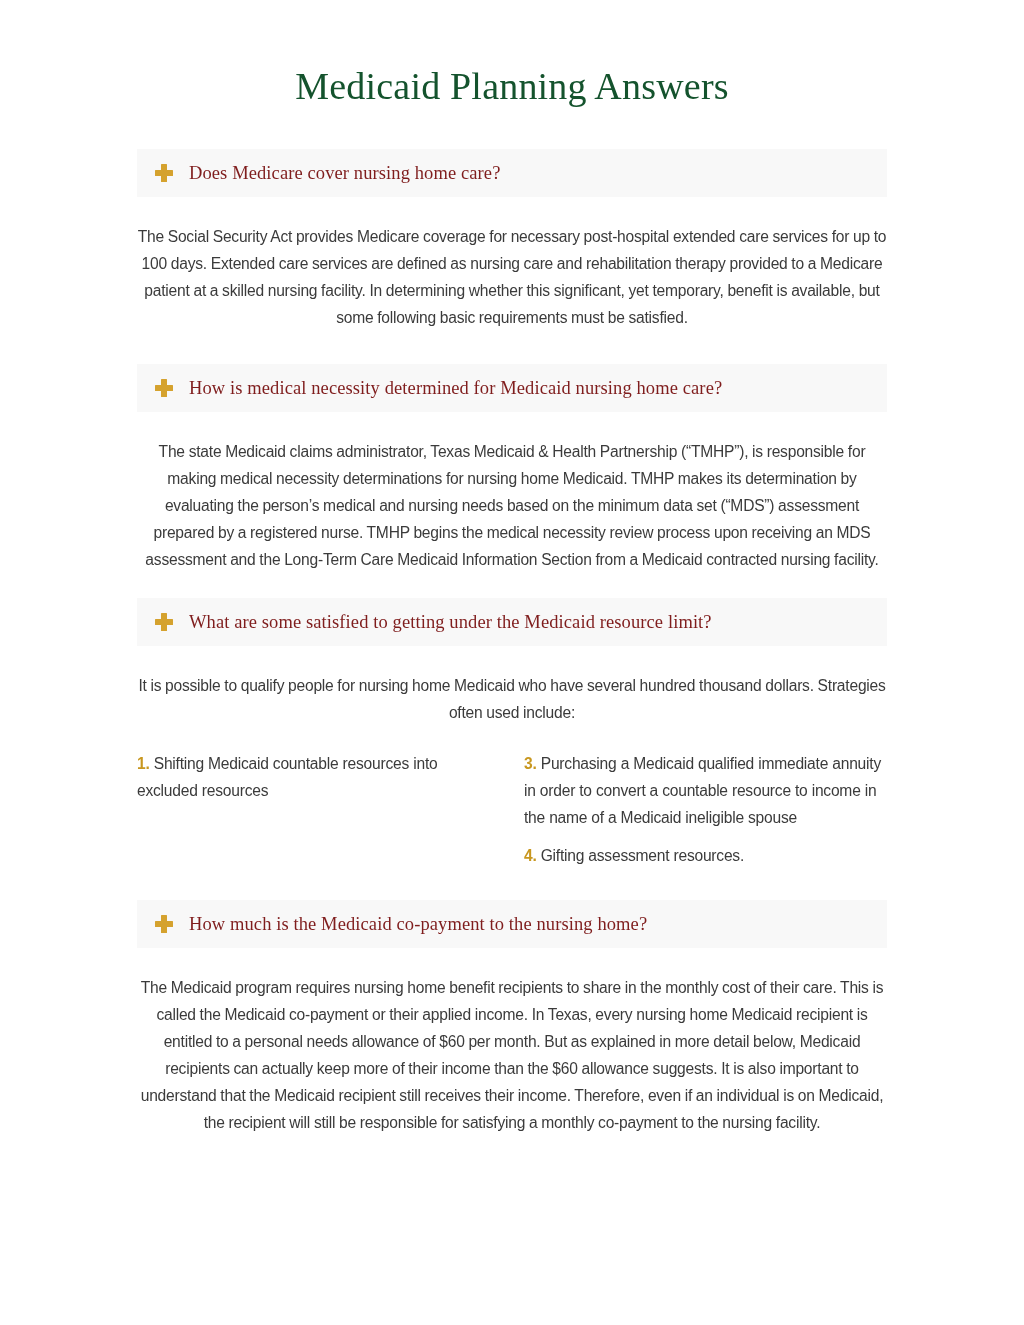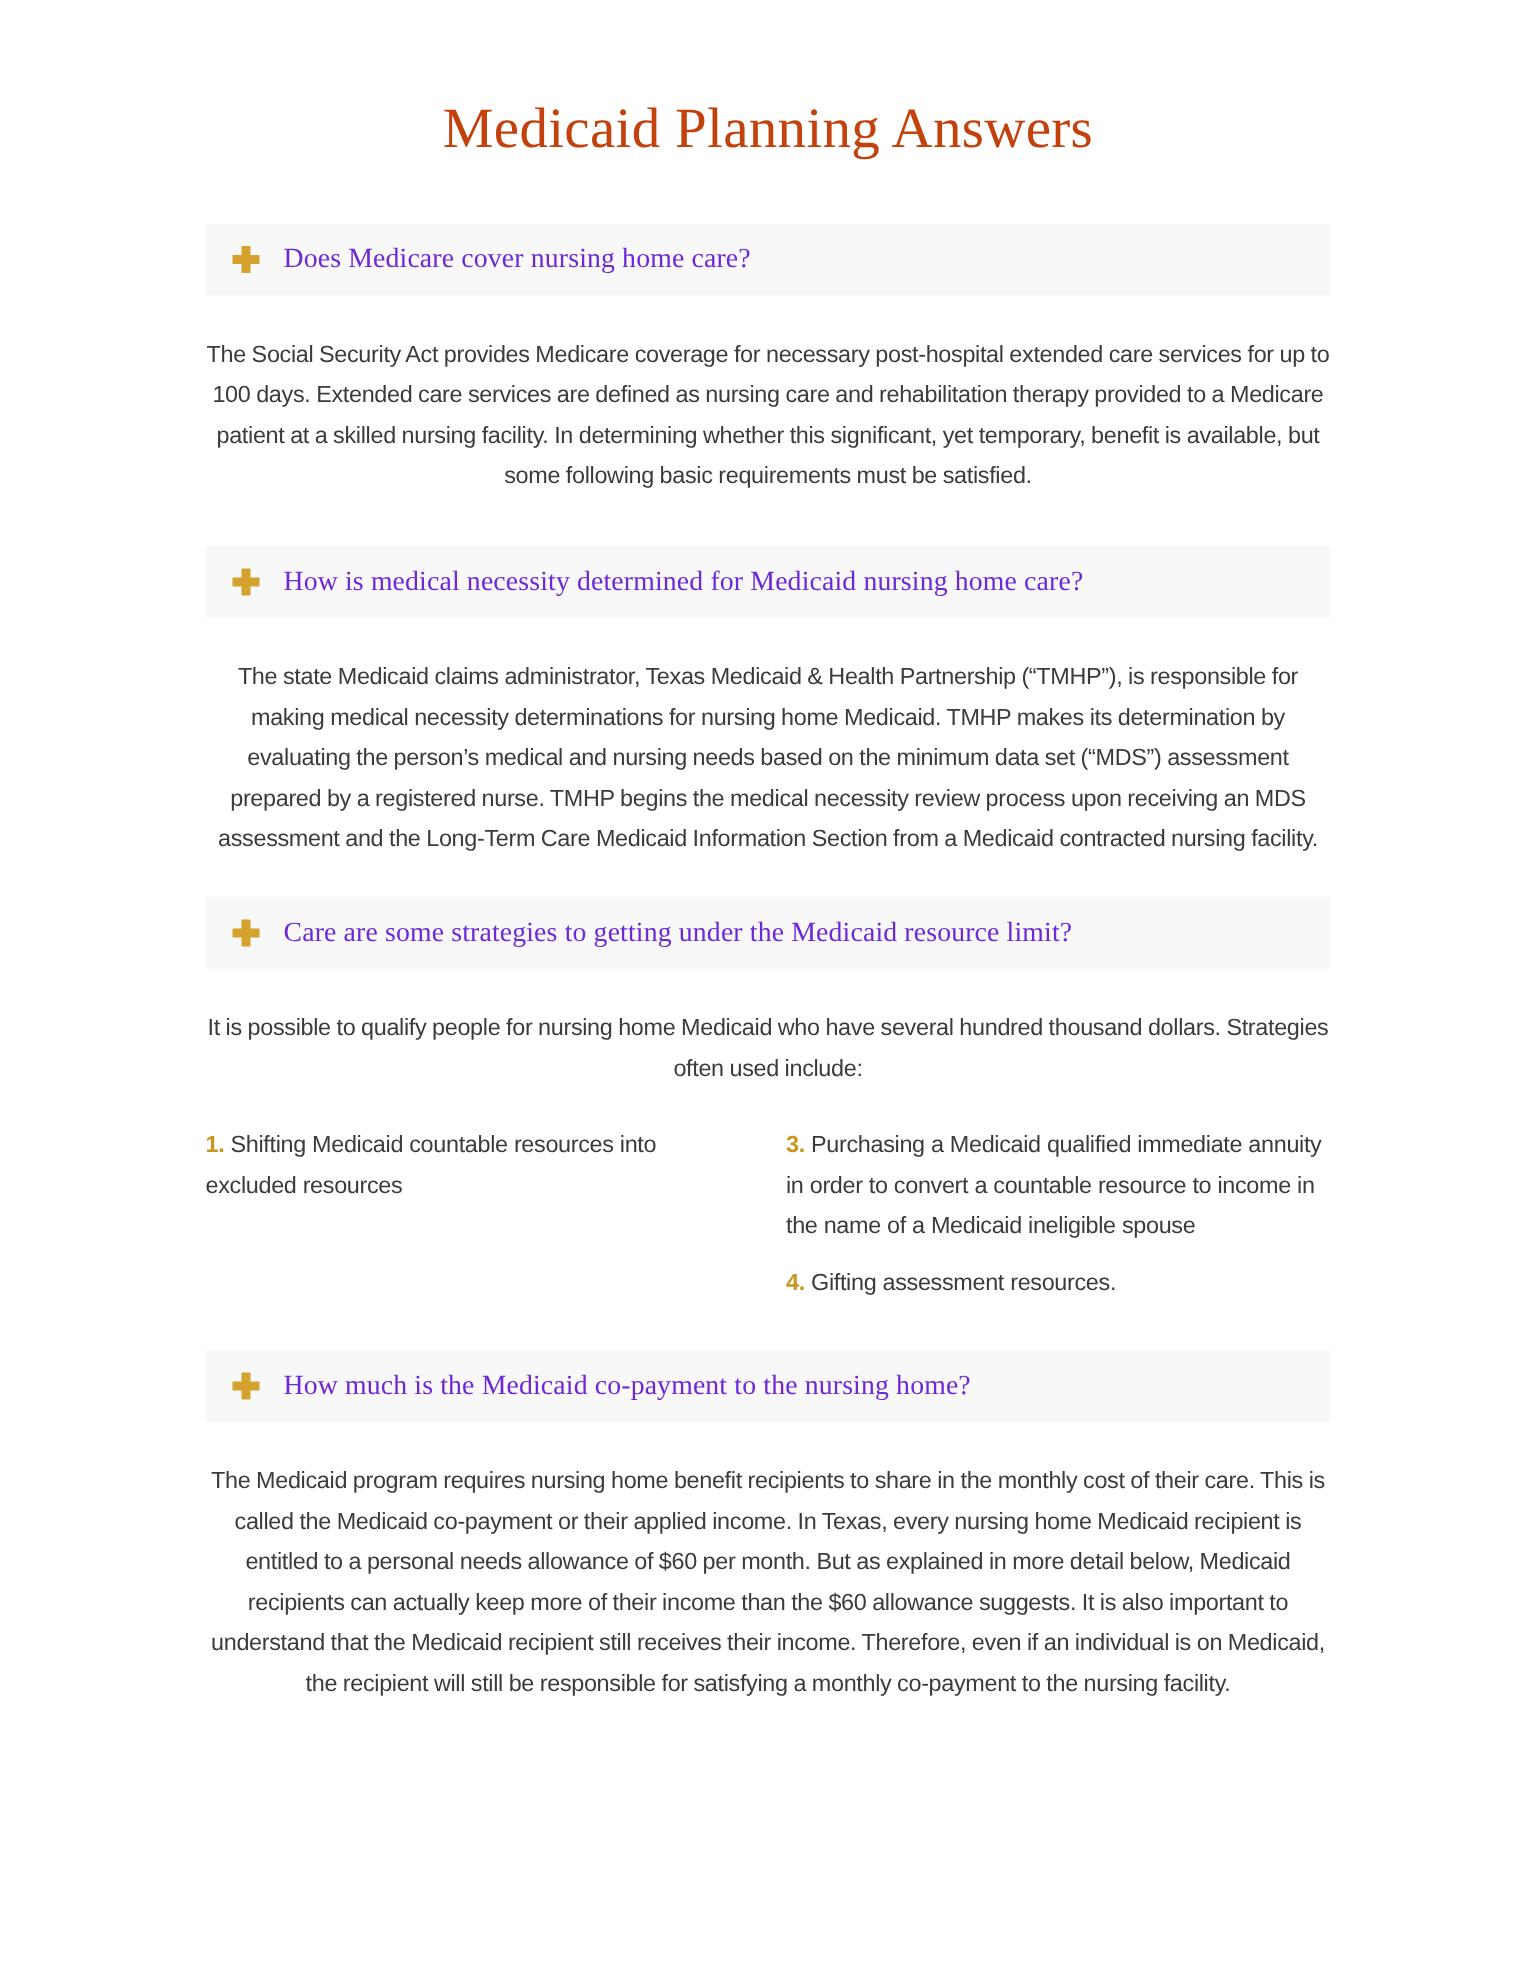--- a/index.html
+++ b/index.html
@@ -23,21 +23,21 @@
     padding: 0;
     background: #ffffff;
     position: relative;
   }
 
   
   .doc-title {
     font-family: "Liberation Serif", "DejaVu Serif", serif;
     font-size: 38px;
     font-weight: 400;
-    color: #c2410c;
+    color: #14532d;
     text-align: center;
     letter-spacing: 0.2px;
     margin: 0;
     padding-top: 66px;
     line-height: 1.1;
   }
 
   
   .faq-list {
     margin-top: 41px;
@@ -81,21 +81,21 @@
     top: 6px;
     left: 0;
     height: 6px;
     width: 18px;
   }
 
   .faq-question-text {
     font-family: "Liberation Serif", "DejaVu Serif", serif;
     font-size: 18.5px;
     font-weight: 400;
-    color: #6d28d9;
+    color: #7f1d1d;
     line-height: 1.2;
     letter-spacing: 0.1px;
   }
 
   
   .faq-answer {
     font-family: "Liberation Sans", sans-serif;
     font-size: 15.6px;
     line-height: 27px;
     color: #3b3b3b;
@@ -159,21 +159,21 @@
         <span class="faq-question-text">How is medical necessity determined for Medicaid nursing home care?</span>
       </div>
       <p class="faq-answer">The state Medicaid claims administrator, Texas Medicaid &amp; Health Partnership (“TMHP”), is responsible for making medical necessity determinations for nursing home Medicaid. TMHP makes its determination by evaluating the person’s medical and nursing needs based on the minimum data set (“MDS”) assessment prepared by a registered nurse. TMHP begins the medical necessity review process upon receiving an MDS assessment and the Long-Term Care Medicaid Information Section from a Medicaid contracted nursing facility.</p>
     </div>
 
     <div class="gap-after-answer-2"></div>
 
     <div class="faq-block">
       <div class="faq-question">
         <span class="plus-icon"></span>
-        <span class="faq-question-text">Care are some strategies to getting under the Medicaid resource limit?</span>
+        <span class="faq-question-text">What are some satisfied to getting under the Medicaid resource limit?</span>
       </div>
       <p class="faq-answer">It is possible to qualify people for nursing home Medicaid who have several hundred thousand dollars. Strategies often used include:</p>
 
       <div class="strategy-columns">
         <div class="strategy-col">
           <p class="strategy-item">
             <span class="strategy-num">1.</span>
             <span>Shifting Medicaid countable resources into excluded resources</span>
           </p>
         </div>

